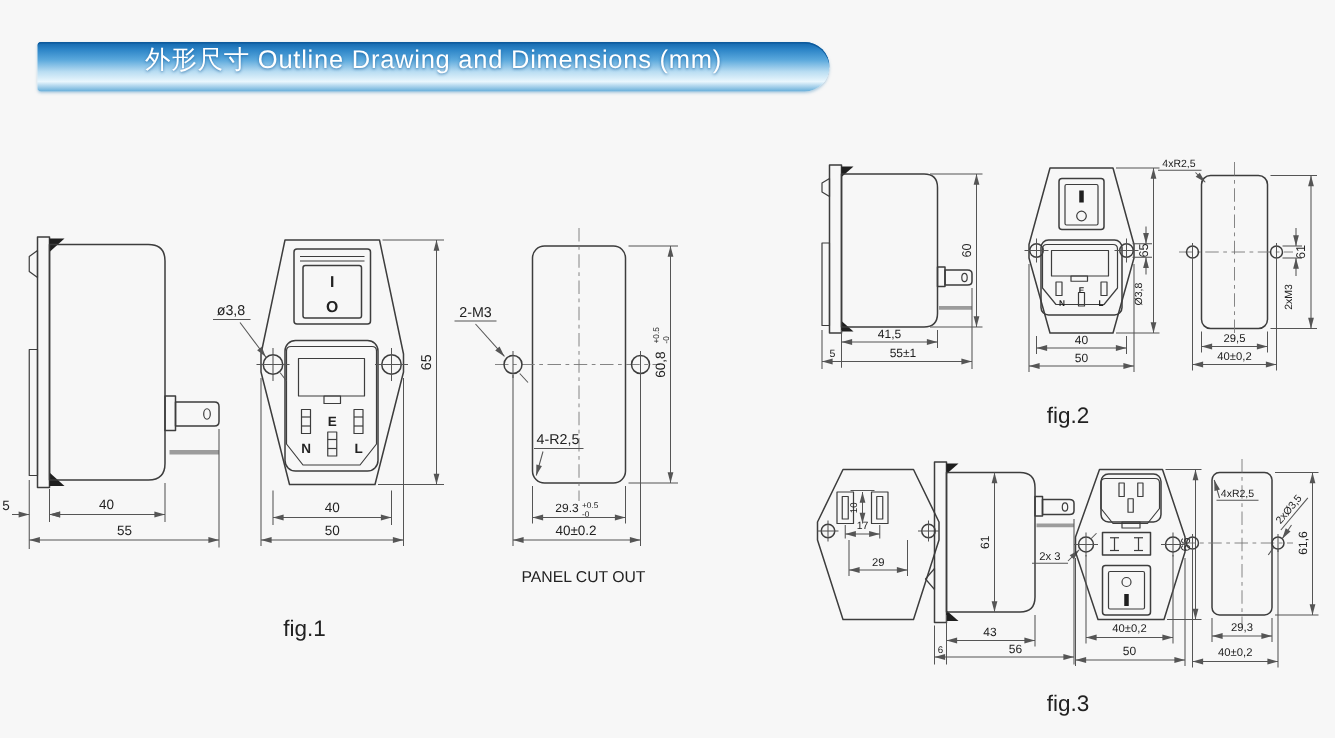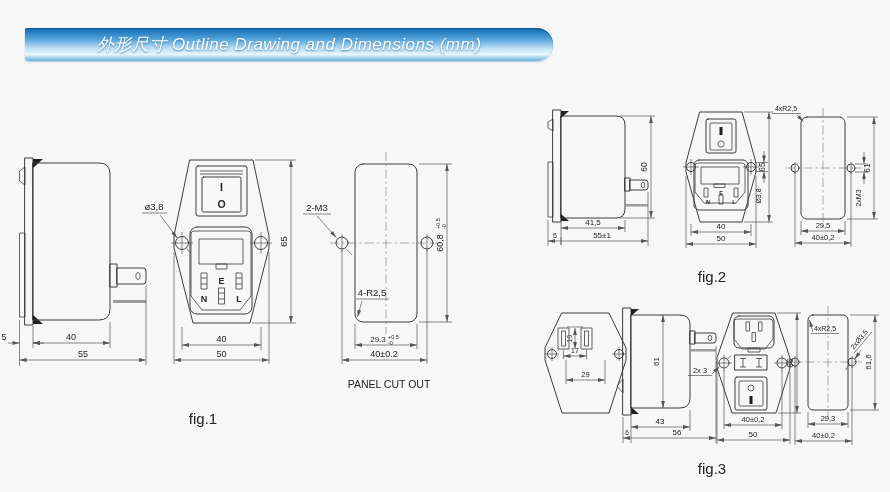--- a/index.html
+++ b/index.html
@@ -2,21 +2,21 @@
 <html><head>
 <meta charset="utf-8">
 <style>
   html,body{margin:0;padding:0;}
   body{width:890px;height:492px;background:#f7f7f7;position:relative;overflow:hidden;
        font-family:"Liberation Sans",sans-serif;}
   .banner{position:absolute;left:25px;top:28px;width:528px;height:33px;
     background:linear-gradient(180deg,#1165ab 0%,#2e86c8 16%,#5aa8dc 36%,#b9ddf2 60%,#e9f6fd 80%,#66add9 100%);
     border-radius:3px 20px 20px 3px;
     box-shadow:inset 0 1px 0 #0d5a9c, 0 1px 2px rgba(100,160,200,.5);
-    display:flex;align-items:center;justify-content:center;font-style:italic;}
+    display:flex;align-items:flex-start;justify-content:center;}
   .banner-title{color:#ffffff;font-size:17px;letter-spacing:.5px;
     text-shadow:0 1px 2px rgba(30,100,160,.8);white-space:nowrap;}
   svg{position:absolute;left:0;top:0;}
   .o{stroke:#3d3d3d;stroke-width:1;fill:none;stroke-linejoin:round;stroke-linecap:round;}
   .o2{stroke:#3d3d3d;stroke-width:.8;fill:none;stroke-linejoin:round;}
   .d{stroke:#555;stroke-width:.7;fill:none;}
   .c{stroke:#777;stroke-width:.6;fill:none;stroke-dasharray:9 3 2.5 3;}
   .blk{fill:#1f1f1f;stroke:none;}
   .gry{fill:#9c9c9c;stroke:none;}
   text{fill:#222;font-family:"Liberation Sans",sans-serif;text-anchor:middle;}

